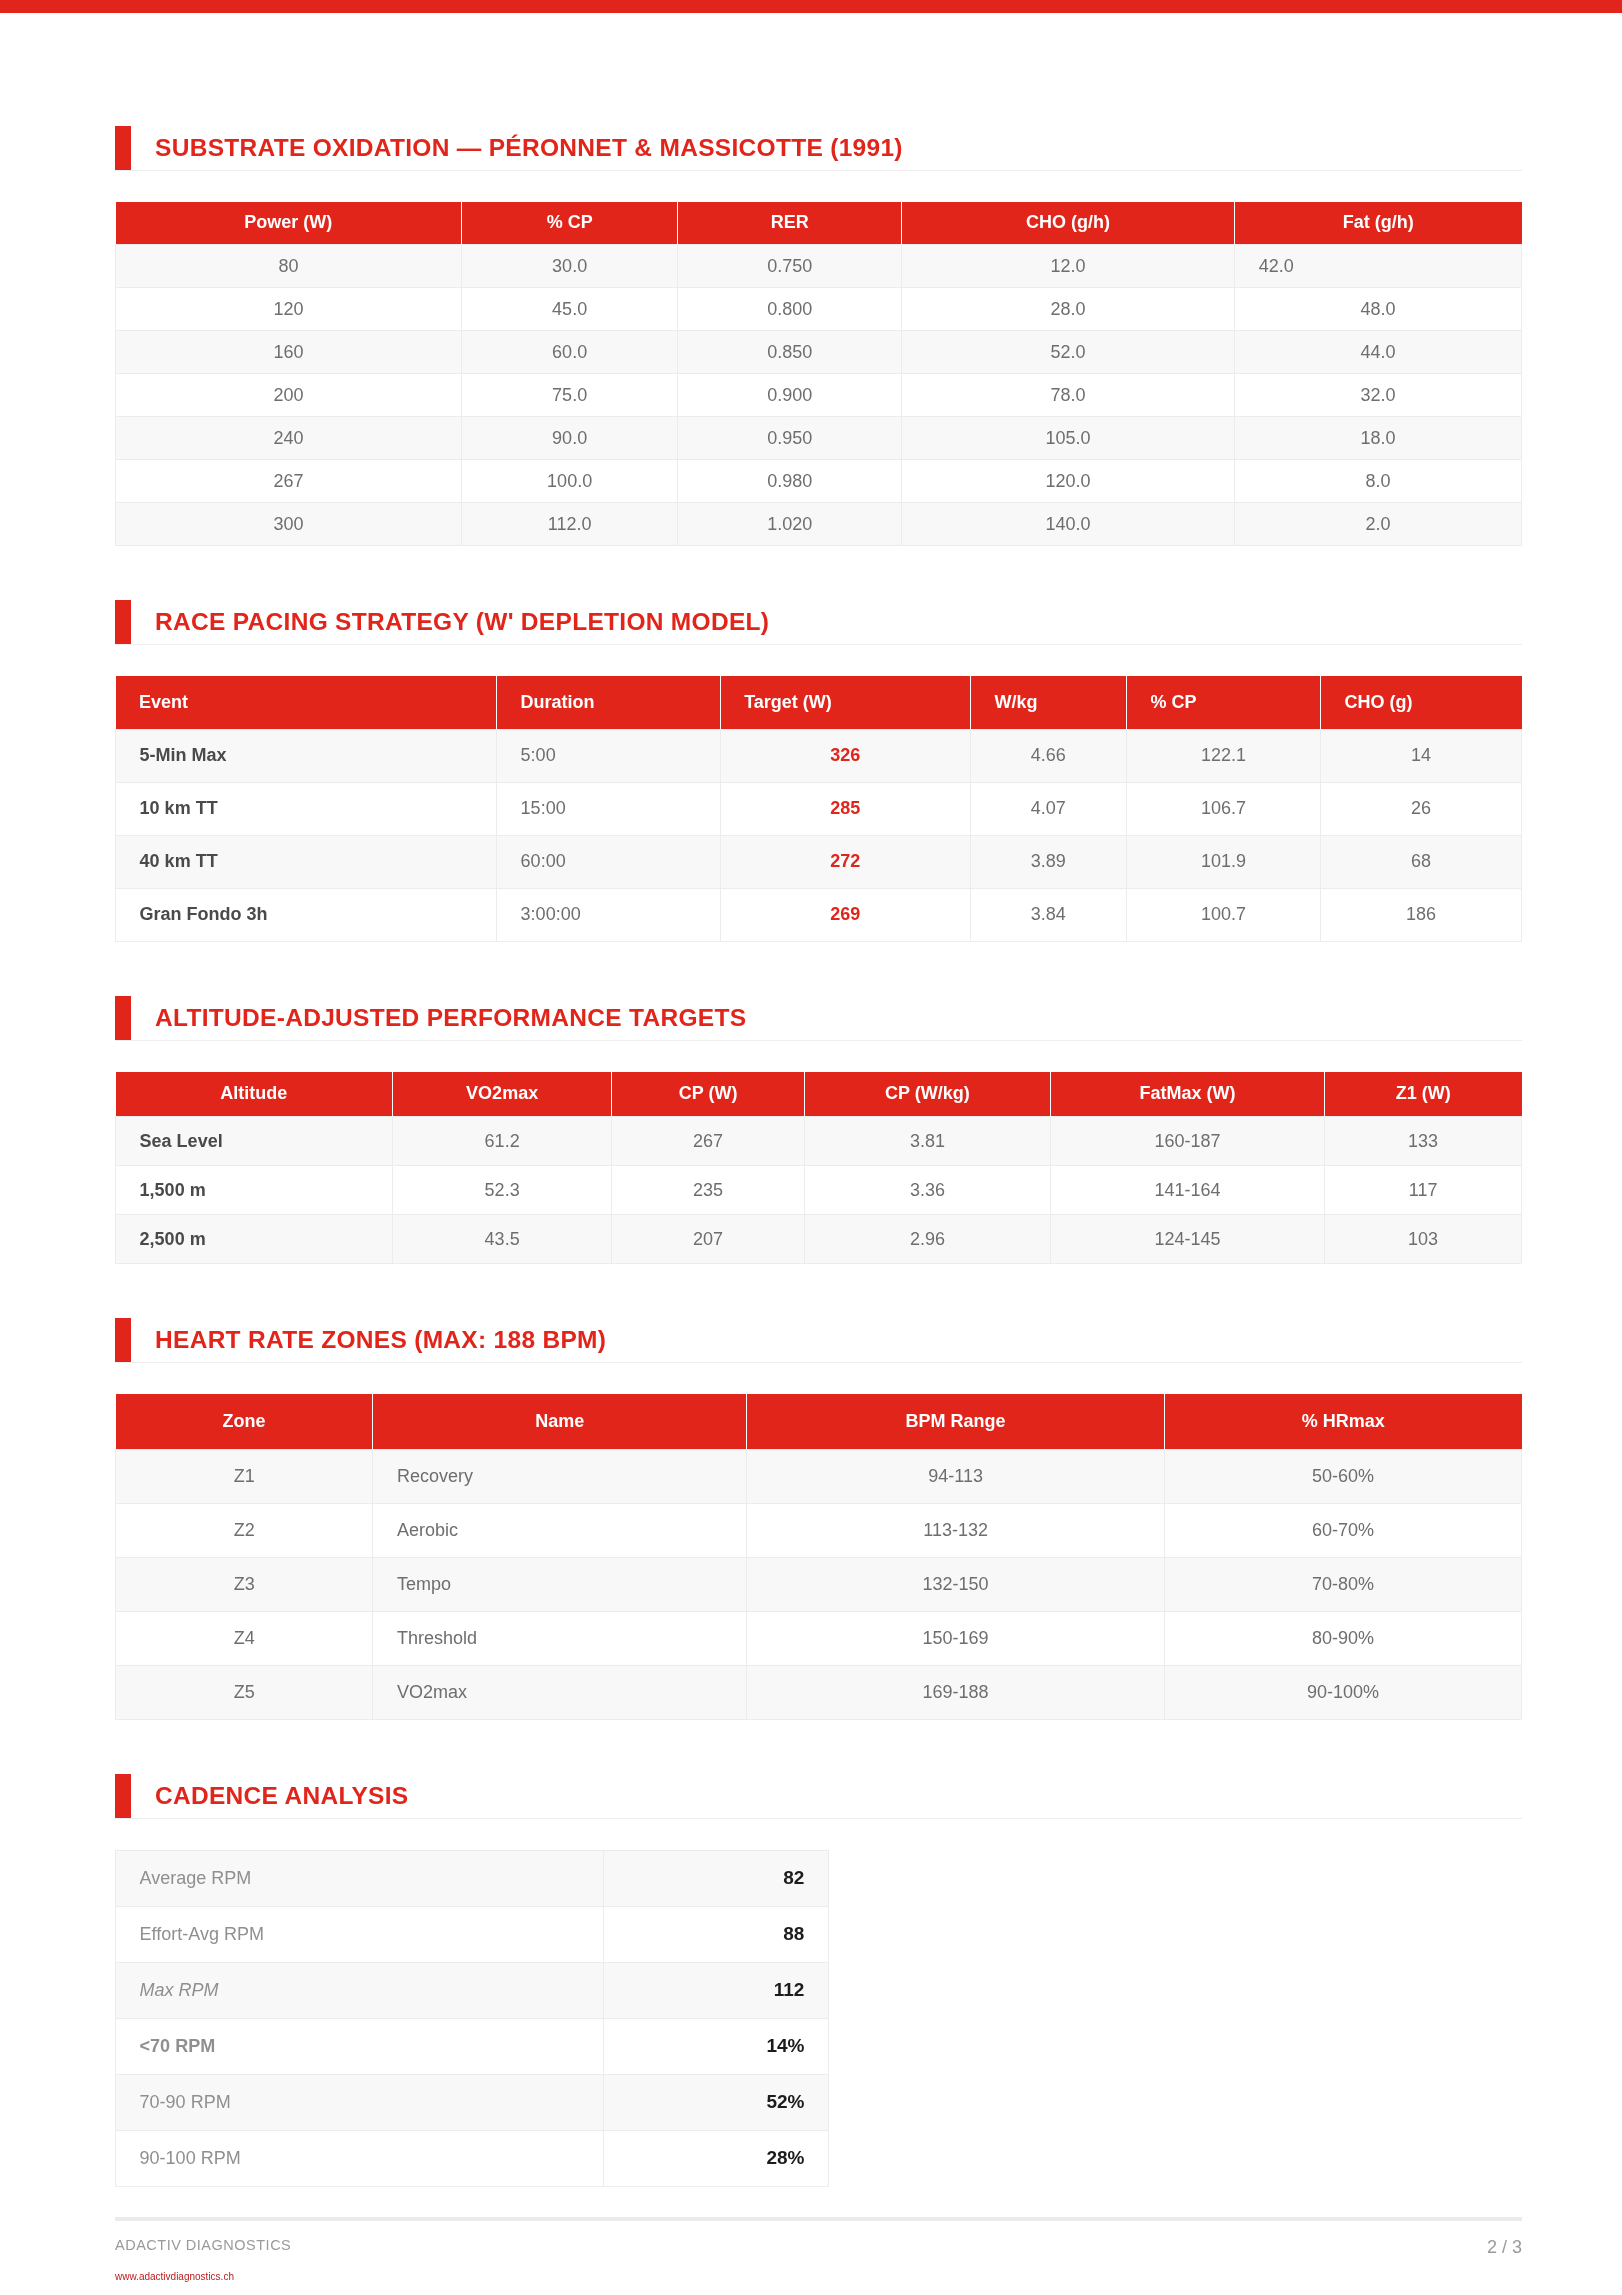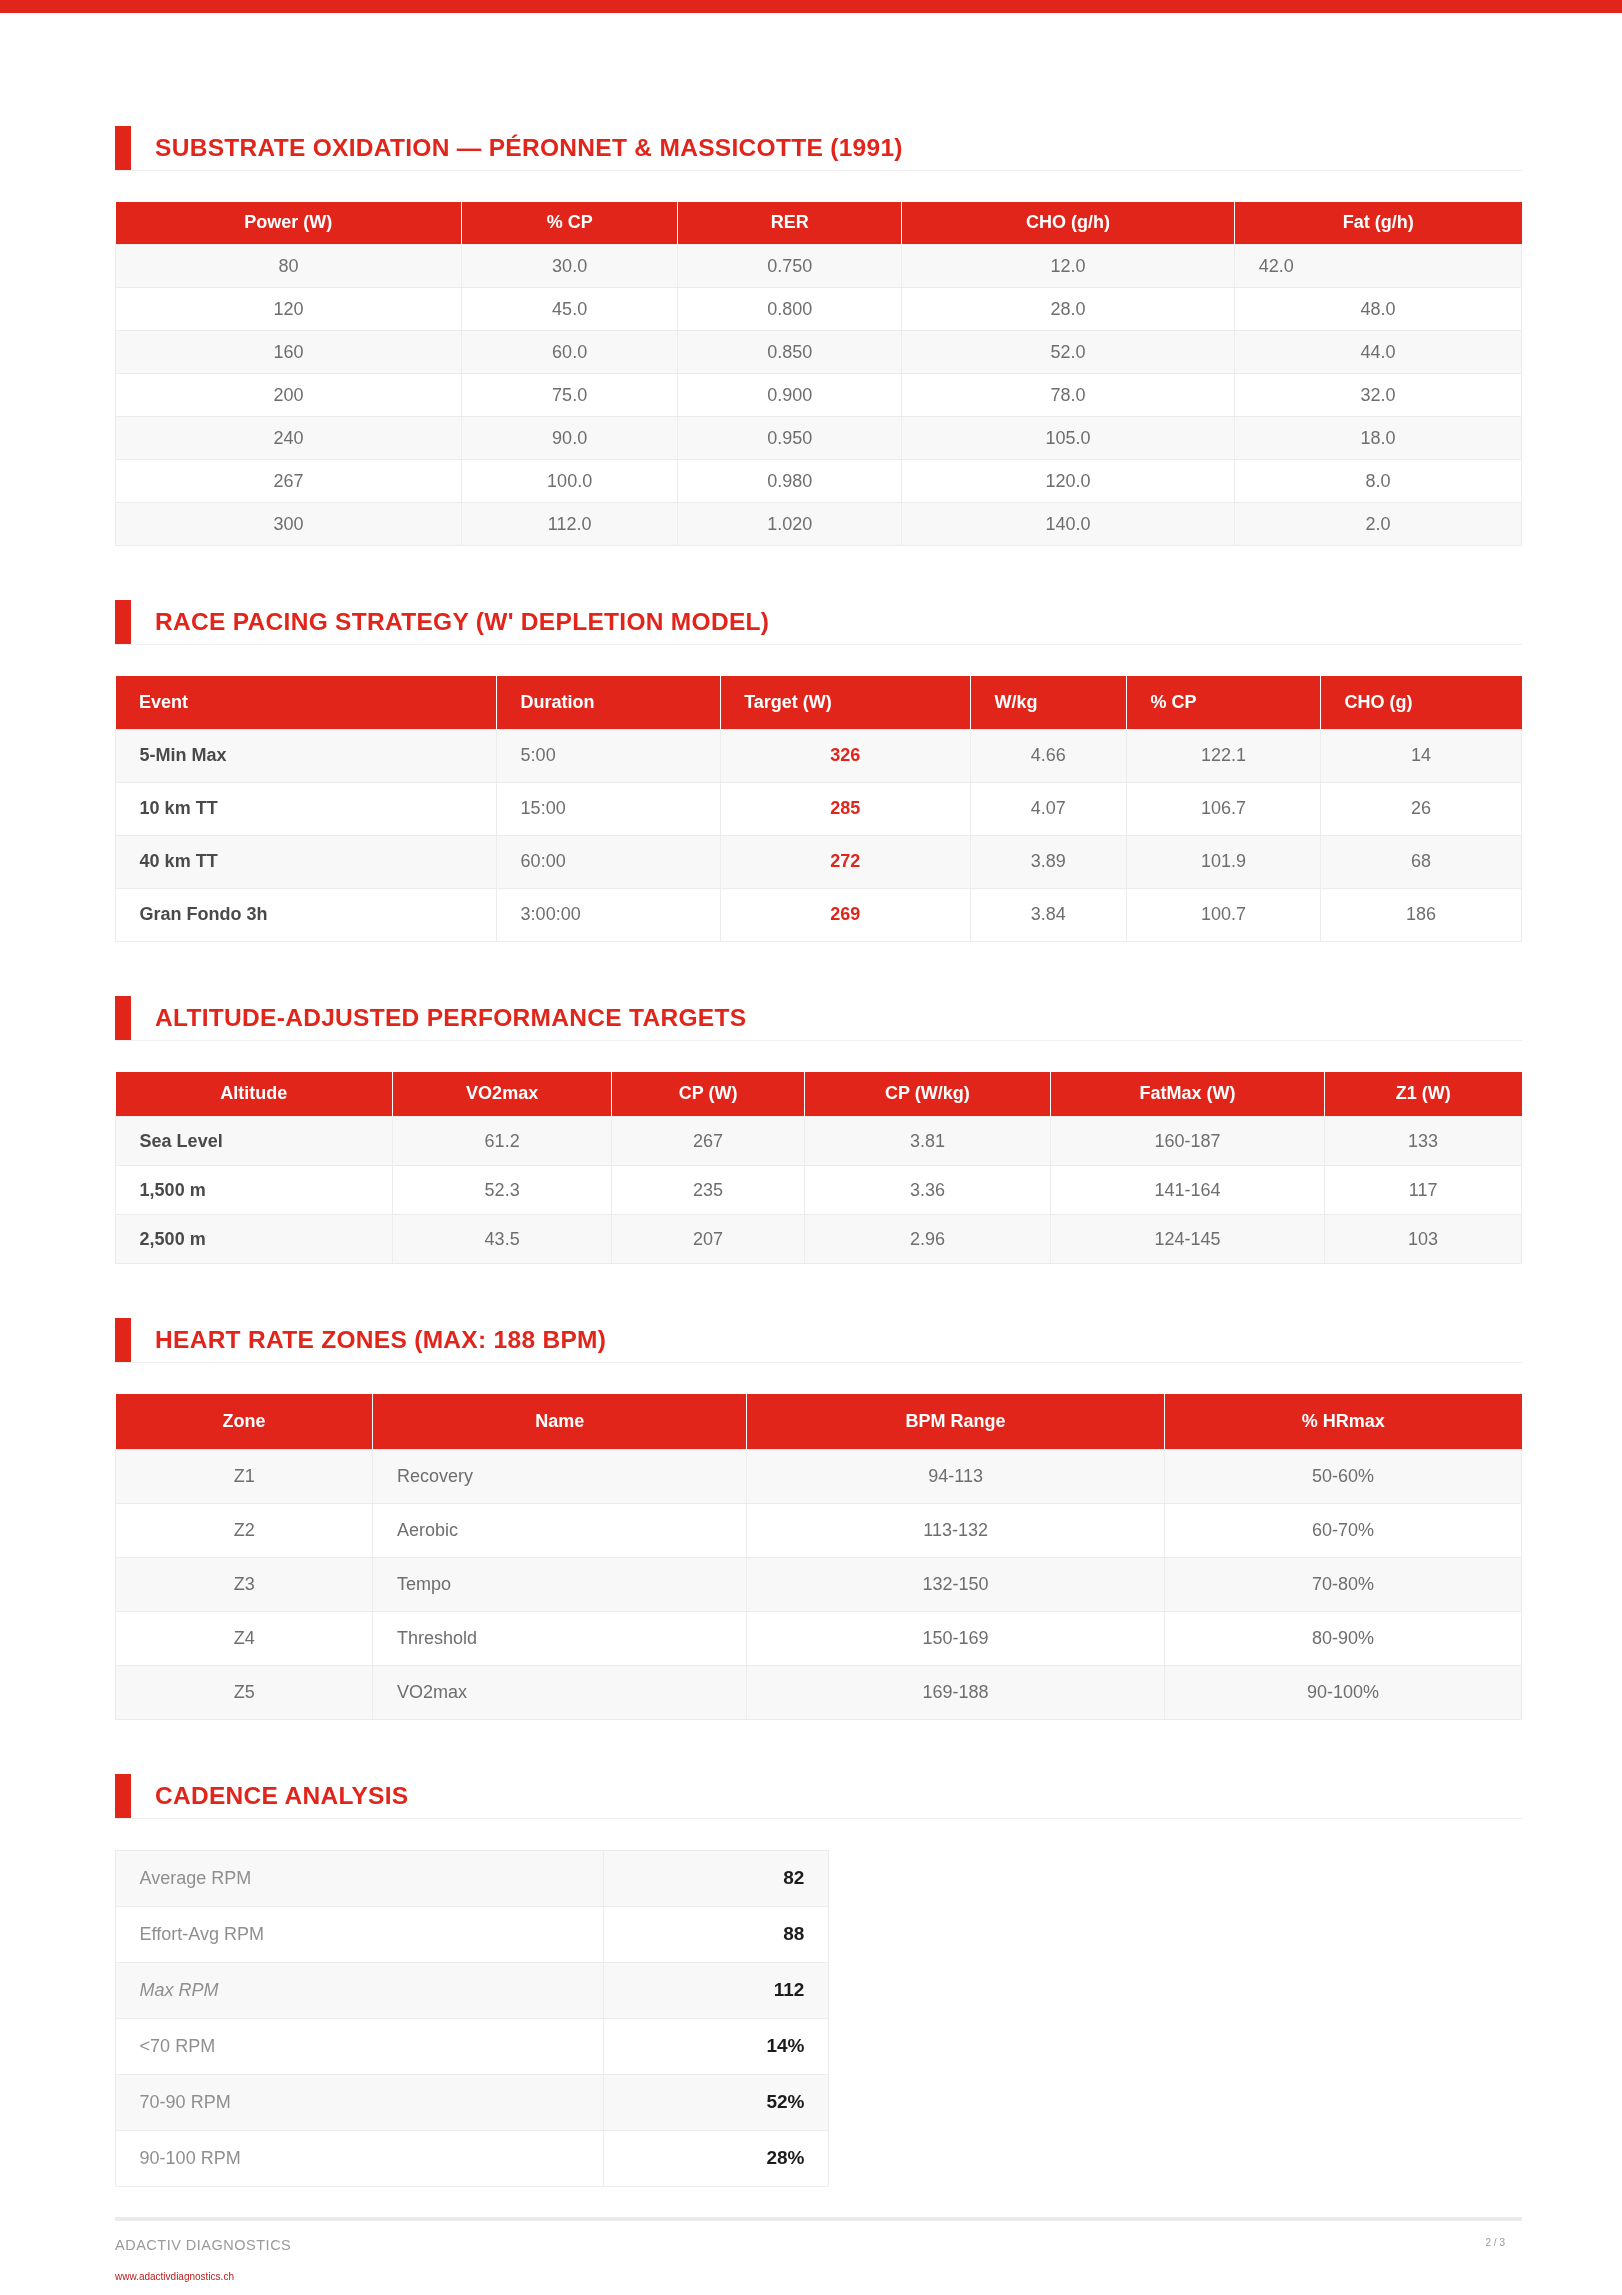--- a/index.html
+++ b/index.html
@@ -81,22 +81,22 @@
   .fdivider { height:3.6px; background:#ebebeb; }
   .fcompany {
     margin-top:16.4px;
     font-size:14.5px; color:#9a9a9a; letter-spacing:0.5px;
   }
   .furl {
     margin-top:18px;
     font-size:10px; color:#b91c1c;
   }
   .fpage {
-    position:absolute; right:17px; top:20px;
-    font-size:10px; color:#9a9a9a;
+    position:absolute; right:0; top:20px;
+    font-size:18px; color:#9a9a9a;
   }
 </style>
 </head>
 <body>
 
 <div class="topbar"></div>
 
 <div class="content">
 
   <div class="heading first">
@@ -352,21 +352,21 @@
         </tr>
         <tr>
           <td class="cad-label" style="text-align: left;">Effort-Avg RPM</td>
           <td class="cad-value" style="text-align: right;">88</td>
         </tr>
         <tr>
           <td class="cad-label" style="text-align: left; font-style: italic;">Max RPM</td>
           <td class="cad-value" style="text-align: right;">112</td>
         </tr>
         <tr>
-          <td class="cad-label" style="text-align: left;">&lt;70 RPM</td>
+          <td class="cad-label" style="text-align: left; font-weight: bold;">&lt;70 RPM</td>
           <td class="cad-value" style="text-align: right;">14%</td>
         </tr>
         <tr>
           <td class="cad-label" style="text-align: left;">70-90 RPM</td>
           <td class="cad-value" style="text-align: right;">52%</td>
         </tr>
         <tr>
           <td class="cad-label" style="text-align: left;">90-100 RPM</td>
           <td class="cad-value" style="text-align: right;">28%</td>
         </tr>

